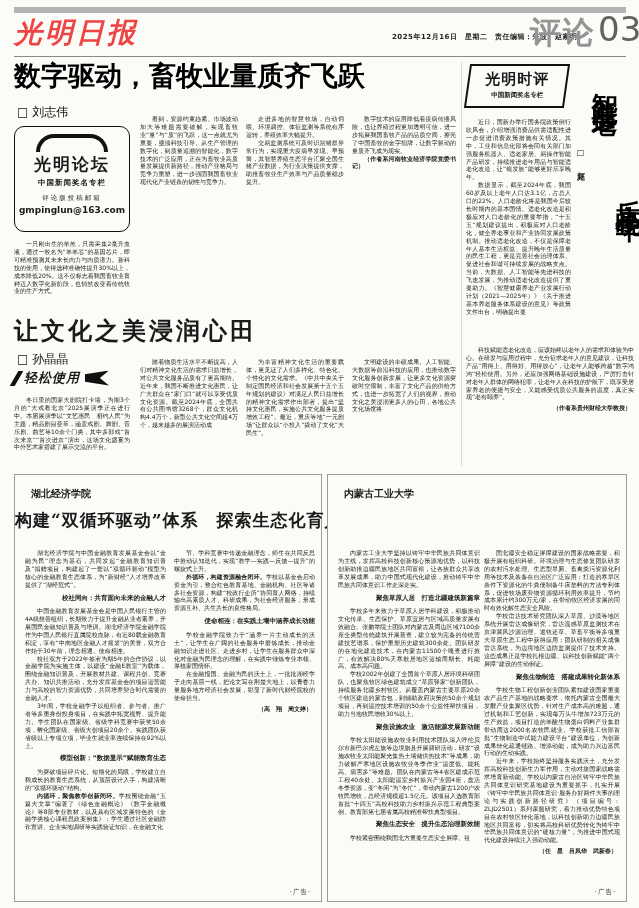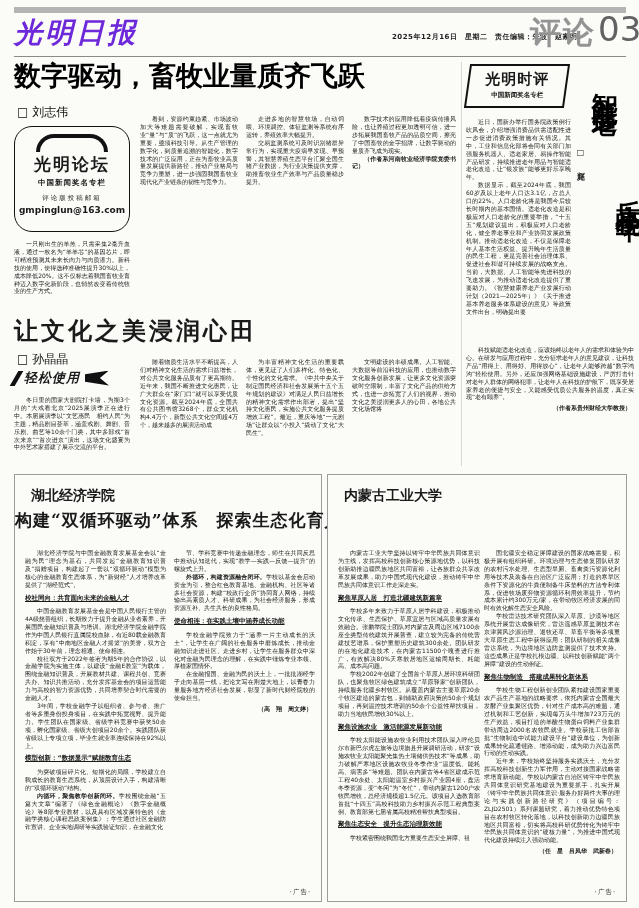--- a/index.html
+++ b/index.html
@@ -1,39 +1,39 @@
 <!DOCTYPE html>
 <html><head>
 <meta charset="utf-8">
 <style>
   html,body{margin:0;padding:0;background:#e8e8e6;}
   .page{position:relative;width:639px;height:908px;margin:0 auto;background:#fbfbf8;
         font-family:"DejaVu Sans",sans-serif;color:#1a1a1a;overflow:hidden;}
   
   .topbar{position:absolute;left:14px;top:7px;width:612px;height:6px;background:#b4b4b4;}
   .logo{position:absolute;left:14px;top:14px;font-family:Liberation Mono, monospace;
-        font-weight:bold;font-style:italic;font-size:28px;letter-spacing:3px;color:#6d28d9;}
+        font-weight:bold;font-style:italic;font-size:28px;letter-spacing:3px;color:#ef4444;}
   .dateline{position:absolute;left:392px;top:32px;font-size:7px;color:#222;letter-spacing:.5px;font-weight:bold;}
   .section-title{position:absolute;left:530px;top:12px;font-size:31px;font-weight:900;
         color:#949494;letter-spacing:2px;}
   .page-no{position:absolute;left:598px;top:9px;font-size:34px;color:#626262;}
   .header-rule{position:absolute;left:14px;top:56px;width:612px;height:1px;background:#8a8a8a;}
   
   .smalltext{font-size:6px;line-height:1.32;text-align:justify;overflow:hidden;position:absolute;}
   .smalltext p{margin:0;text-indent:2em;}
-  .smalltext p.subhead{text-align:left;text-indent:0;font-weight:bold;margin:5px 0;font-size:6.5px;text-decoration:underline;}
+  .smalltext p.subhead{text-align:right;text-indent:0;font-weight:bold;margin:5px 0;font-size:6.5px;}
   .smalltext p.credit{font-weight:bold;}
   .smalltext p.signoff{text-align:right;text-indent:0;font-weight:bold;padding-right:3px;margin-top:3px;}
   .smalltext b{font-weight:bold;}
   .byline{position:absolute;font-size:12px;color:#111;}
   
   .lead-headline{position:absolute;left:14px;top:58px;font-size:27px;font-weight:900;
         letter-spacing:0;white-space:nowrap;color:#000;}
   .forum-box{position:absolute;left:14px;top:126px;width:116px;height:106px;border:1.5px solid #111;
-        border-radius:18px;text-align:center;box-sizing:border-box;}
+        border-radius:10px;text-align:center;box-sizing:border-box;}
   .forum-arc{width:64px;height:14px;border:4px solid #111;border-bottom:none;
         border-radius:40px 40px 0 0;margin:7px auto 1px auto;}
   .forum-title{font-size:17px;font-weight:900;letter-spacing:2px;}
   .forum-sub{font-size:7.5px;font-weight:bold;margin-top:2px;letter-spacing:1px;}
   .forum-note{font-size:6.5px;margin-top:6px;letter-spacing:2px;}
   .forum-email{font-size:9px;font-weight:bold;margin-top:2px;}
   .l-col1{left:14px;top:240px;width:116px;height:72px;}
   .l-col2{left:140px;top:115px;width:98px;height:198px;}
   .l-col3{left:246px;top:115px;width:98px;height:198px;}
   .l-col4{left:352px;top:115px;width:104px;height:198px;}
@@ -61,21 +61,21 @@
   .vh{position:absolute;writing-mode:vertical-rl;text-orientation:upright;
         font-family:"DejaVu Serif",serif;font-weight:900;font-size:26px;letter-spacing:6px;color:#000;}
   .vh1{left:588px;top:72px;height:150px;}
   .vh2{left:612px;top:178px;height:150px;}
   .vh-byline{position:absolute;left:574px;top:148px;height:70px;writing-mode:vertical-rl;
         text-orientation:upright;font-size:8px;}
   
   .ad{position:absolute;top:474px;height:428px;border:1px solid #9c9c9c;box-sizing:border-box;background:#fbfbf8;}
   .ad-left{left:14px;width:308px;}
   .ad-right{left:327px;width:300px;}
-  .ad-kicker{position:absolute;left:16px;top:12px;font-size:14px;font-weight:900;}
+  .ad-kicker{position:absolute;left:16px;top:12px;font-size:10px;font-weight:900;}
   .ad-headline{position:absolute;left:0;top:34px;width:100%;text-align:center;
         font-family:"DejaVu Serif",serif;font-size:17px;font-weight:900;letter-spacing:1px;white-space:nowrap;}
   .ad-colA{left:10px;top:74px;width:141px;height:338px;}
   .ad-colB{left:159px;top:74px;width:141px;height:338px;}
   .ad-colA2{left:10px;top:74px;width:142px;height:338px;}
   .ad-colB2{left:156px;top:74px;width:136px;height:338px;}
   .ad-mark{position:absolute;right:10px;bottom:4px;font-size:6.5px;color:#333;letter-spacing:1px;}
 </style>
 </head>
 <body>

